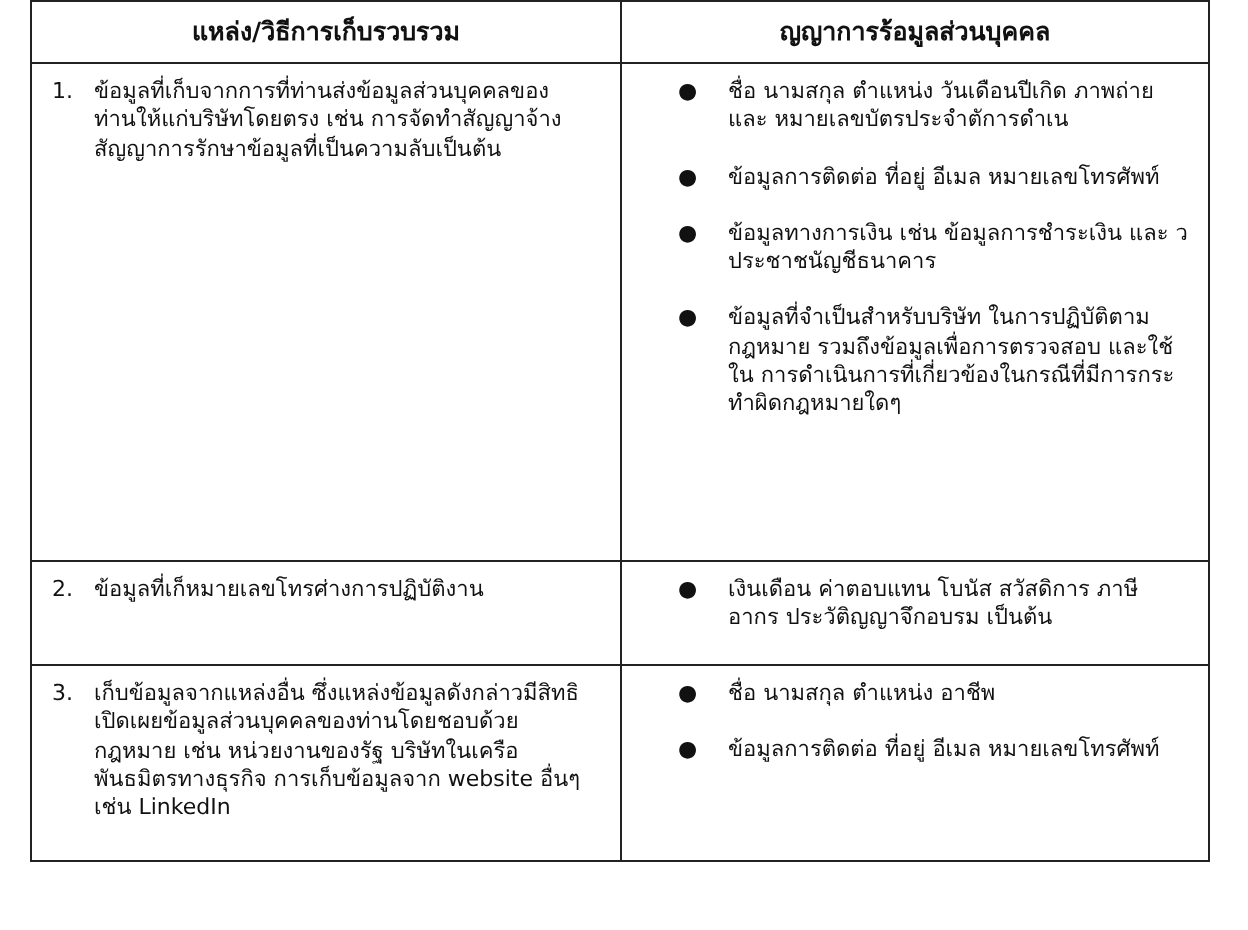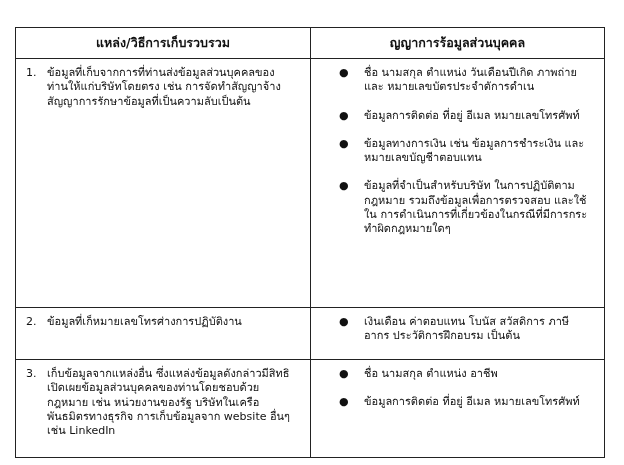--- a/index.html
+++ b/index.html
@@ -1,19 +1,19 @@
 <!DOCTYPE html>
 <html><head>
 <meta charset="utf-8">
 <style>
   html, body { margin: 0; padding: 0; background: #ffffff; }
   body { width: 624px; height: 465px; position: relative; overflow: hidden;
          font-family: "DejaVu Sans", "Liberation Sans", sans-serif; color: #111; }
   table.doc {
-    position: absolute; left: 15px; top: 27px; width: 589px;
+    position: absolute; left: 15px; top: 0; width: 589px;
     border-collapse: collapse; table-layout: fixed;
   }
   table.doc td, table.doc th { border: 1.5px solid #222; vertical-align: top; }
   table.doc th {
     height: 30px; font-size: 12.5px; font-weight: bold; text-align: center;
     vertical-align: middle; padding: 0;
   }
   col.c1 { width: 295px; }
   col.c2 { width: 294px; }
   td.src { padding: 7px 8px 8px 8px; font-size: 11px; line-height: 14.3px; }
@@ -44,32 +44,32 @@
   </thead>
   <tbody>
     <tr class="r1">
       <td class="src">
         <span class="num">1.</span><span class="txt">ข้อมูลที่เก็บจากการที่ท่านส่งข้อมูลส่วนบุคคลของท่านให้แก่บริษัทโดยตรง  เช่น การจัดทำสัญญาจ้าง  สัญญาการรักษาข้อมูลที่เป็นความลับเป็นต้น</span>
       </td>
       <td class="items">
         <ul class="blist">
           <li><span class="bullet">●</span><span>ชื่อ นามสกุล ตำแหน่ง วันเดือนปีเกิด ภาพถ่าย และ หมายเลขบัตรประจำตัการดำเน</span></li>
           <li><span class="bullet">●</span><span>ข้อมูลการติดต่อ ที่อยู่ อีเมล หมายเลขโทรศัพท์</span></li>
-          <li><span class="bullet">●</span><span>ข้อมูลทางการเงิน เช่น ข้อมูลการชำระเงิน และ หมายเลขบัญชีาตอบแทน</span></li>
+          <li><span class="bullet">●</span><span>ข้อมูลทางการเงิน เช่น ข้อมูลการชำระเงิน และ วประชาชนัญชีธนาคาร</span></li>
           <li><span class="bullet">●</span><span>ข้อมูลที่จำเป็นสำหรับบริษัท ในการปฏิบัติตามกฎหมาย รวมถึงข้อมูลเพื่อการตรวจสอบ และใช้ใน การดำเนินการที่เกี่ยวข้องในกรณีที่มีการกระทำผิดกฎหมายใดๆ</span></li>
         </ul>
       </td>
     </tr>
     <tr class="r2">
       <td class="src">
         <span class="num">2.</span><span class="txt">ข้อมูลที่เก็หมายเลขโทรศ่างการปฏิบัติงาน</span>
       </td>
       <td class="items">
         <ul class="blist">
-          <li><span class="bullet">●</span><span>เงินเดือน ค่าตอบแทน โบนัส  สวัสดิการ ภาษีอากร ประวัติการฝึกอบรม เป็นต้น</span></li>
+          <li><span class="bullet">●</span><span>เงินเดือน ค่าตอบแทน โบนัส  สวัสดิการ ภาษีอากร ประวัติญญาจึกอบรม เป็นต้น</span></li>
         </ul>
       </td>
     </tr>
     <tr class="r3">
       <td class="src">
         <span class="num">3.</span><span class="txt">เก็บข้อมูลจากแหล่งอื่น ซึ่งแหล่งข้อมูลดังกล่าวมีสิทธิเปิดเผยข้อมูลส่วนบุคคลของท่านโดยชอบด้วยกฎหมาย เช่น หน่วยงานของรัฐ บริษัทในเครือพันธมิตรทางธุรกิจ  การเก็บข้อมูลจาก website อื่นๆ เช่น LinkedIn</span>
       </td>
       <td class="items">
         <ul class="blist">
           <li><span class="bullet">●</span><span>ชื่อ นามสกุล ตำแหน่ง  อาชีพ</span></li>

